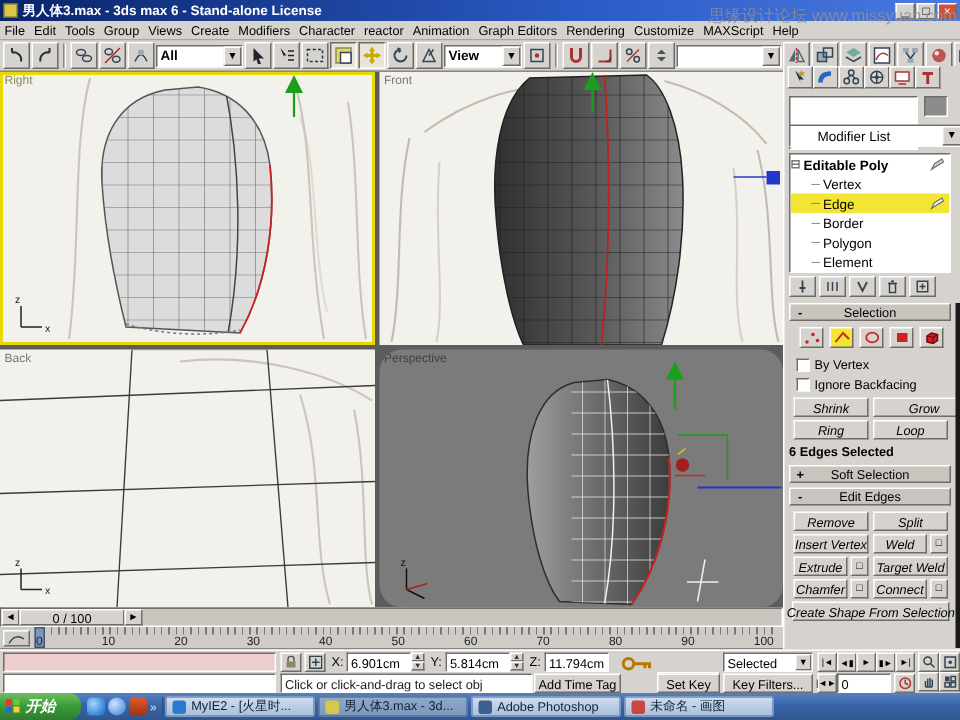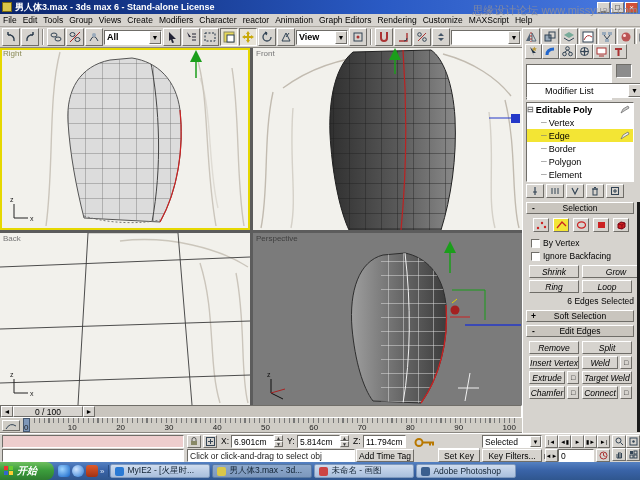--- a/index.html
+++ b/index.html
@@ -32,21 +32,21 @@
   .tcombo { height:15px; background:#fff; border:1px solid; border-color:#6f6d68 #fff #fff #6f6d68;
     display:flex; align-items:center; font-size:9px; padding-left:2px; flex:none;font-weight:bold; }
   .tcombo .dd { width:12px; height:13px; margin-left:auto; background:#d6d3ce; border:1px solid;
     border-color:#fff #6f6d68 #6f6d68 #fff; font-size:7px; text-align:center; line-height:11px; }
 
   
   .viewports { position:absolute; left:0; top:48px; width:522px; height:357px; background:#5c5c5c; }
   .vp { position:absolute; overflow:hidden; }
   .vp-label { position:absolute; left:3px; top:1px; font-size:8px; z-index:5; }
   .vp.light { background:#f2f1ec; }
-  .vp.dark { background:#7b7b7b; }
+  .vp.dark { background:#7b7b7b;border-radius:15px; }
   .vp.active { outline:2px solid #e6d800; outline-offset:-2px; }
 
   
   .cmdpanel { position:absolute; left:522px; top:44px; width:118px; height:389px; background:#d6d3ce; border-left:1px solid #fff; }
   .cp-tabs { position:absolute; left:2px; top:0; width:110px; height:16px; display:flex; }
   .cp-tab { width:17px; height:15px; display:flex; align-items:center; justify-content:center; border:1px solid; border-color:#fff #6f6d68 #6f6d68 #fff; background:#d6d3ce; }
   .namefield { position:absolute; left:3px; top:20px; width:86px; height:14px; background:#fff; border:1px solid; border-color:#6f6d68 #fff #fff #6f6d68; font-size:9px; padding:17px 2px; }
   .swatch { position:absolute; left:93px; top:20px; width:16px; height:14px; background:#8c8c8c; border:1px solid; border-color:#6f6d68 #fff #fff #6f6d68; }
   .modlist { position:absolute; left:3px; top:39px; width:116px; height:15px; background:#fff; border:1px solid; border-color:#6f6d68 #fff #fff #6f6d68; display:flex; align-items:center; padding-left:18px; }
   .modlist .dd { width:13px; height:13px; margin-left:auto; background:#d6d3ce; border:1px solid; border-color:#fff #6f6d68 #6f6d68 #fff; font-size:7px; text-align:center; line-height:11px; }
@@ -61,21 +61,21 @@
   .sbtn { width:18px; height:14px; display:flex; align-items:center; justify-content:center; border:1px solid; border-color:#fff #6f6d68 #6f6d68 #fff; background:#d6d3ce; }
 
   .rollhdr { position:absolute; left:3px; width:108px; height:12px; border:1px solid; border-color:#fff #6f6d68 #6f6d68 #fff;
     background:#c9c5be; font-size:8.5px; display:flex; align-items:center; justify-content:center; }
   .rollhdr .pm { position:absolute; left:2px; font-weight:bold; width:9px; text-align:center; }
   .cpbtn { position:absolute; height:13px; border:1px solid; border-color:#fff #6f6d68 #6f6d68 #fff; background:#d6d3ce;
     font-size:8.5px; display:flex; align-items:center; justify-content:center; white-space:nowrap;font-style:italic; }
   .setbox { position:absolute; width:12px; height:13px; border:1px solid; border-color:#fff #6f6d68 #6f6d68 #fff; background:#d6d3ce; font-size:7px; display:flex; align-items:center; justify-content:center; }
   .chk { position:absolute; display:flex; align-items:center; gap:3px; font-size:8.5px; }
   .chk .box { width:9px; height:9px; background:#fff; border:1px solid; border-color:#6f6d68 #fff #fff #6f6d68; }
-  .cp-status { position:absolute; width:108px; left:3px; text-align:right; font-size:8.5px; }
+  .cp-status { position:absolute; width:108px; left:3px; text-align:left; font-size:8.5px;font-weight:bold; }
   .weightbox { position:absolute; left:5px; width:104px; height:17px; border:1px solid; border-color:#6f6d68 #fff #fff #6f6d68; display:flex; align-items:center; padding:0 3px; gap:3px; font-size:8.5px; }
   .weightbox .fld { width:38px; height:11px; background:#fff; border:1px solid; border-color:#6f6d68 #fff #fff #6f6d68; padding-left:2px; }
   .spin { width:9px; height:12px; display:flex; flex-direction:column; }
   .spin div { flex:1; background:#d6d3ce; border:1px solid; border-color:#fff #6f6d68 #6f6d68 #fff; font-size:5px; line-height:4px; text-align:center; color:#333; }
   .cp-scroll { position:absolute; right:0; top:158px; width:3px; height:230px; background:#1a1a1a; }
 
   
   .timeslider { position:absolute; left:0; top:405px; width:522px; height:13px; background:#c9c5be;
     border:1px solid; border-color:#6f6d68 #fff #fff #6f6d68; display:flex; align-items:stretch; }
   .ts-arrow { width:12px; background:#d6d3ce; border:1px solid; border-color:#fff #6f6d68 #6f6d68 #fff; font-size:7px; text-align:center; line-height:10px; }
@@ -655,20 +655,23 @@
       <span>Target Weld</span>
     </div>
   <div class="cpbtn" style="left:6px;top:342px;width:36px">
       <span>Chamfer</span>
     </div>
   <div class="setbox" style="left:44px;top:342px">□</div>
   <div class="cpbtn" style="left:59px;top:342px;width:36px">
       <span>Connect</span>
     </div>
   <div class="setbox" style="left:97px;top:342px">□</div>
+  <div class="cpbtn" style="left:5px;top:357px;width:105px">
+      <span>Create Shape From Selection</span>
+    </div>
   <div class="cp-scroll"></div>
 </div>
 
 <div class="timeslider">
   <div class="ts-arrow">◄</div>
   <div class="ts-handle">0 / 100</div>
   <div class="ts-arrow">►</div>
 </div>
 <div class="ruler">
   <div class="minibtn">
@@ -803,20 +806,20 @@
   </div>
   <div class="task">
       <span class="ticon" style="background:#2a7ad4"></span>
       <span>MyIE2 - [火星时...</span>
     </div>
   <div class="task active">
       <span class="ticon" style="background:#d9c74a"></span>
       <span>男人体3.max - 3d...</span>
     </div>
   <div class="task">
+      <span class="ticon" style="background:#3b5f8f"></span>
+      <span>Adobe Photoshop</span>
+    </div>
+  <div class="task">
       <span class="ticon" style="background:#cc4444"></span>
       <span>未命名 - 画图</span>
     </div>
-  <div class="task">
-      <span class="ticon" style="background:#3b5f8f"></span>
-      <span>Adobe Photoshop</span>
-    </div>
 </div>
 
 </body></html>

